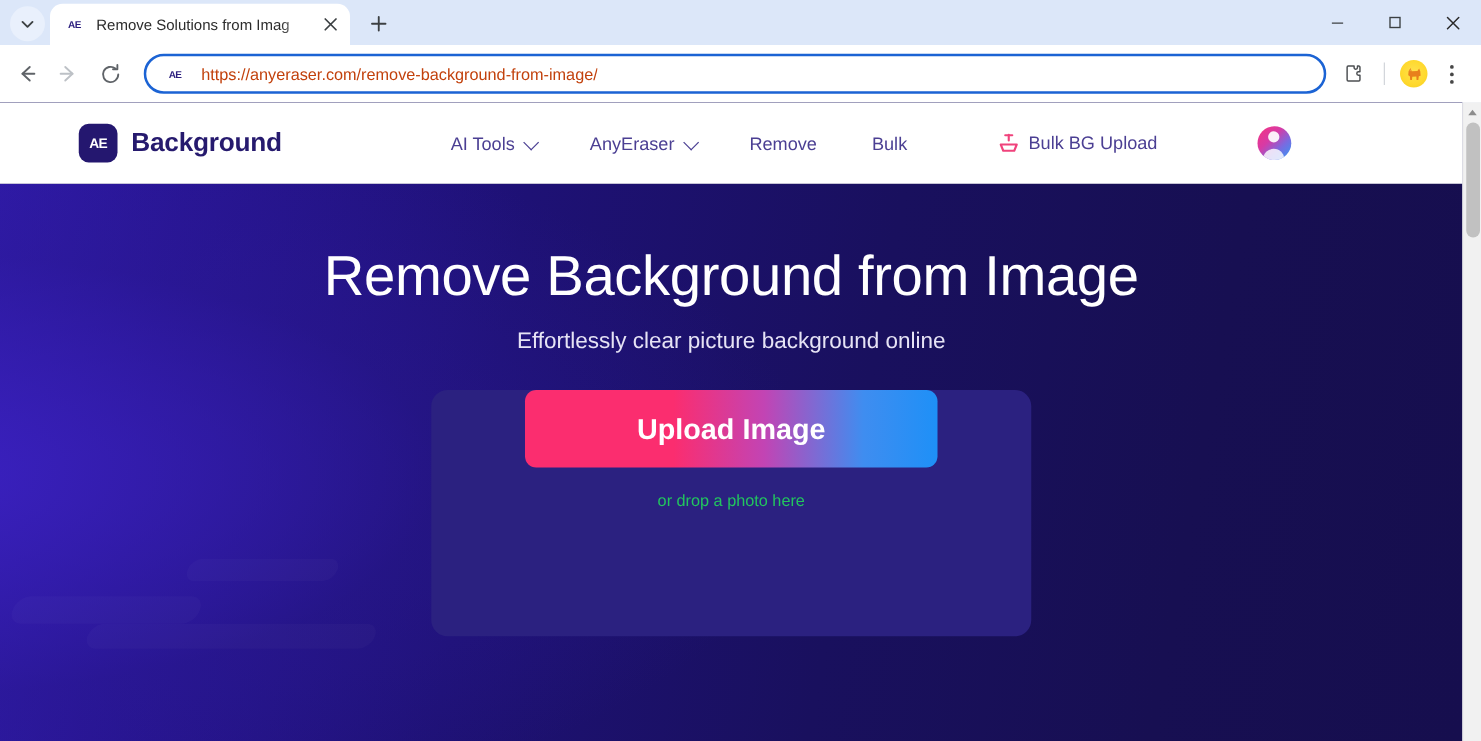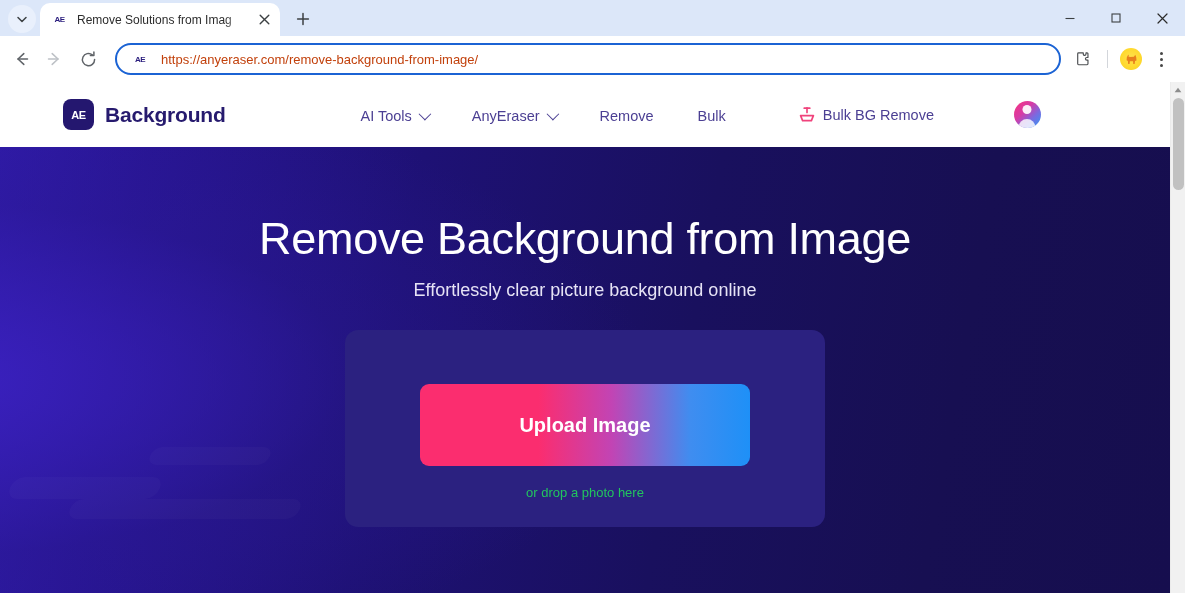--- a/index.html
+++ b/index.html
@@ -271,21 +271,21 @@
   .d2 { left: 70px;  top: 352px; width: 230px; height: 20px; }
   .d3 { left: 150px; top: 300px; width: 120px; height: 18px; }
 
   .hero-title {
     position: relative;
     text-align: center;
     color: #ffffff;
     font-size: 45px;
     font-weight: normal;
     letter-spacing: -0.3px;
-    padding-top: 67px;
+    padding-top: 49px;
     line-height: 1.12;
   }
   .hero-sub {
     position: relative;
     text-align: center;
     color: #e6e3f5;
     font-size: 18px;
     margin-top: 16px;
   }
   .dropzone {
@@ -294,27 +294,26 @@
     height: 197px;
     margin: 29px auto 0;
     background: #2b2180;
     border-radius: 13px;
     display: flex;
     flex-direction: column;
     align-items: center;
   }
   .upload-btn {
     width: 330px;
-    height: 82px;
-    margin-top: 54px;
+    height: 62px;
     border: none;
     border-radius: 9px;
     background: linear-gradient(90deg, #fb2d6f 0%, #fb2d6f 36%, #c244b4 58%, #3f8df0 82%, #1e90f7 100%);
     color: #ffffff;
-    font-size: 20px;
+    font-size: 23px;
     font-weight: bold;
     font-family: "Liberation Sans", sans-serif;
     display: flex; align-items: center; justify-content: center;
     cursor: pointer;
   }
   .drop-hint {
     margin-top: 19px;
     font-size: 13px;
     color: #22c55e;
   }
@@ -478,21 +477,21 @@
         <div class="nav-item">
           <span>Bulk</span>
         </div>
 
         <div class="nav-item bulk">
           <svg class="bulk-icon" viewBox="0 0 18 18">
             <path d="M9 1.8 L9 6.4" stroke="#f0437c" stroke-width="1.7" stroke-linecap="round"></path>
             <path d="M6.2 2.2 H11.8" stroke="#f0437c" stroke-width="1.7" stroke-linecap="round"></path>
             <path d="M2.6 9.6 H15.4 L13.4 14.6 H4.6 Z" fill="none" stroke="#f0437c" stroke-width="1.7" stroke-linejoin="round"></path>
           </svg>
-          <span>Bulk BG Remove</span>
+          <span>Bulk BG Upload</span>
         </div>
       </nav>
 
       <div class="avatar">
         <span class="head"></span>
         <span class="body"></span>
       </div>
     </div>
 
     <div class="hero">

